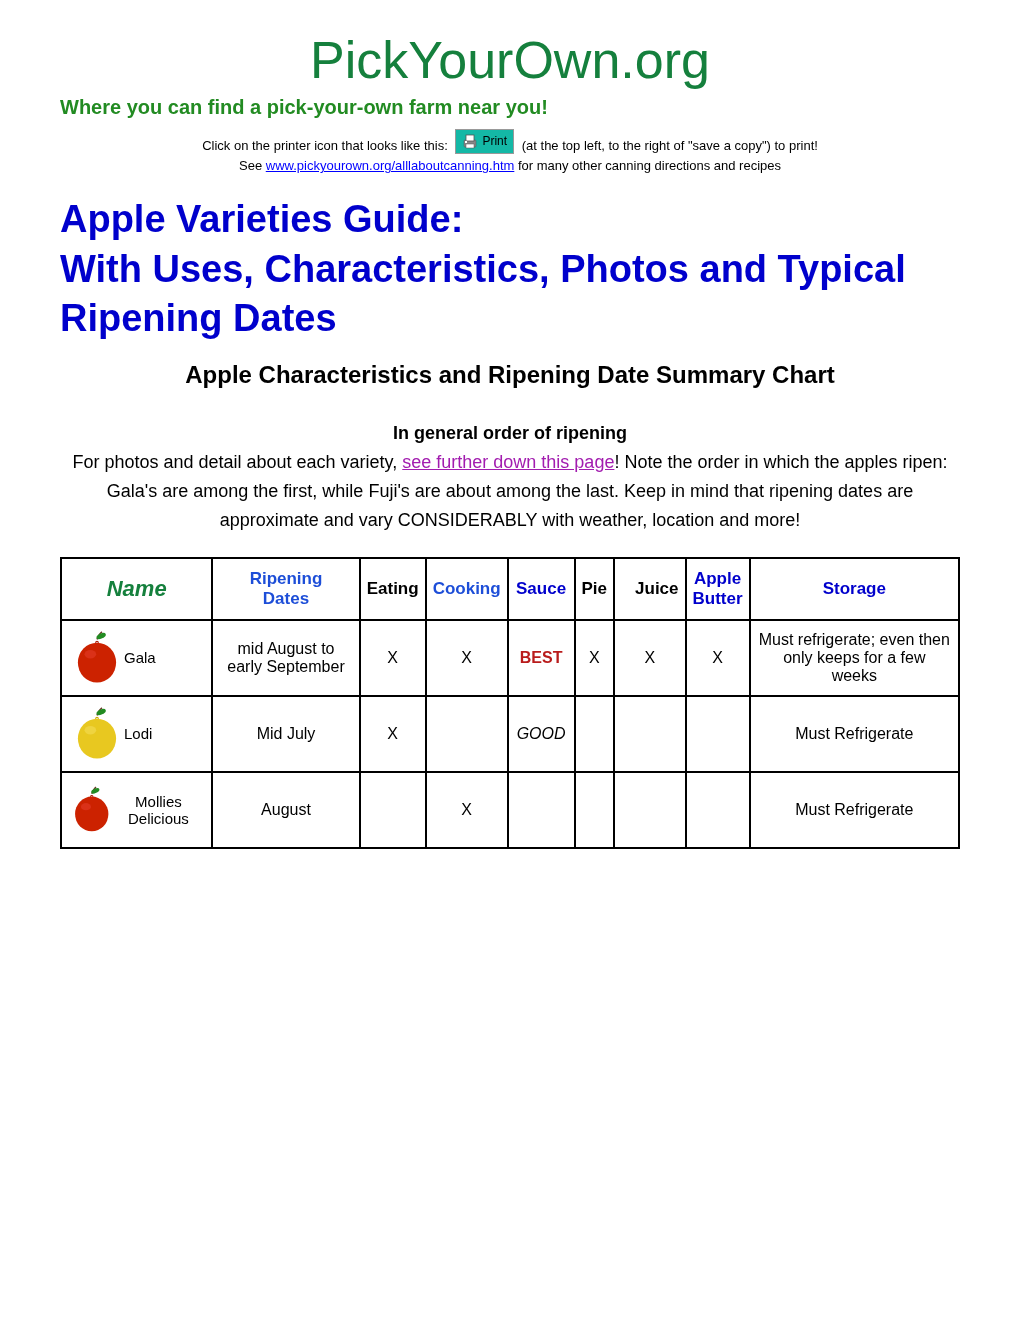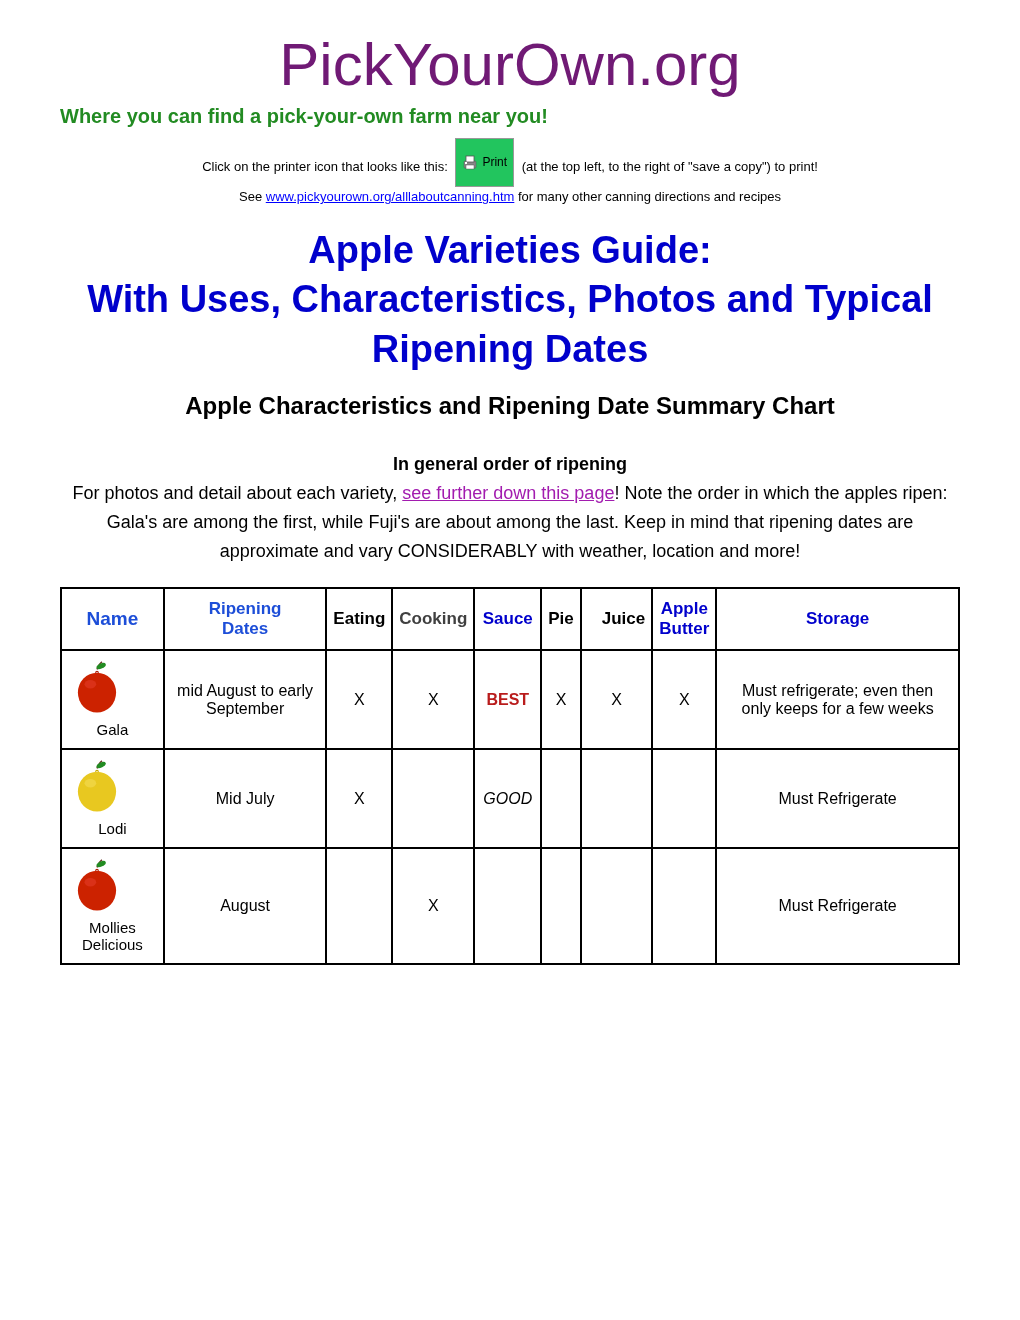--- a/index.html
+++ b/index.html
@@ -6,22 +6,22 @@
     body {
       background: #fff;
       font-family: Arial, sans-serif;
       width: 1020px;
       min-height: 1320px;
       padding: 30px 60px;
       color: #000;
     }
     .site-title {
       text-align: center;
-      font-size: 60px;
-      color: #701a75;
+      font-size: 52px;
+      color: #15803d;
       font-family: 'Comic Sans MS', cursive, sans-serif;
       margin-bottom: 6px;
     }
     .site-subtitle {
       text-align: left;
       color: #228B22;
       font-size: 20px;
       font-weight: bold;
       margin-bottom: 10px;
     }
@@ -31,28 +31,28 @@
       margin-bottom: 6px;
       line-height: 1.6;
     }
     .print-info a {
       color: blue;
     }
     .print-btn {
       display: inline-flex;
       align-items: center;
       border: 1px solid #999;
-      padding: 14px 6px;
+      padding: 2px 6px;
       font-size: 12px;
-      background: #22c55e;
+      background: #14b8a6;
       margin: 0 4px;
       gap: 4px;
     }
     .page-title {
-      text-align: center;
+      text-align: left;
       color: #0000CC;
       font-size: 38px;
       font-weight: bold;
       margin: 18px 0 18px 0;
       line-height: 1.3;
     }
     .section-title {
       text-align: center;
       font-size: 24px;
       font-weight: bold;
@@ -86,22 +86,21 @@
     }
     td {
       border: 2px solid #000;
       padding: 10px 8px;
       text-align: center;
       font-size: 16px;
       vertical-align: middle;
     }
     .name-cell {
       display: flex;
-      flex-direction: column;
-      gap: 6px;
+      align-items: center;
       font-size: 15px;
     }
     .apple-img {
       width: 54px;
       height: 54px;
     }
     .best-label {
       color: #b91c1c;
       font-weight: bold;
       font-size: 16px;
@@ -140,24 +139,24 @@
 <div class="section-title">Apple Characteristics and Ripening Date Summary Chart</div>
 
 <div class="ripening-note">
   <strong>In general order of ripening</strong><br>
   <span>For photos and detail about each variety, </span><a href="#">see further down this page</a><span>! Note the order in which the apples ripen: Gala's are among the first, while Fuji's are about among the last.  Keep in mind that ripening dates are approximate and vary CONSIDERABLY with weather, location and more!</span>
 </div>
 
 <table>
   <thead>
     <tr>
-      <th style="color:#1d4ed8; font-size:19px;">Name</th>
+      <th style="color:#15803d; font-size:22px;font-style:italic;">Name</th>
       <th style="color:#1d4ed8;">Ripening<br>Dates</th>
       <th style="color:#000;">Eating</th>
-      <th style="color:#404040;border-radius:17px;">Cooking</th>
+      <th style="color:#1d4ed8;border-radius:17px;">Cooking</th>
       <th style="color:#0000CC;text-align:center;">Sauce</th>
       <th style="color:#000;">Pie</th>
       <th style="color:#000;padding-left:20px;">Juice</th>
       <th style="color:#0000CC;">Apple<br>Butter</th>
       <th style="color:#0000CC;">Storage</th>
     </tr>
   </thead>
   <tbody id="table-body">
   <tr>
         <td>

